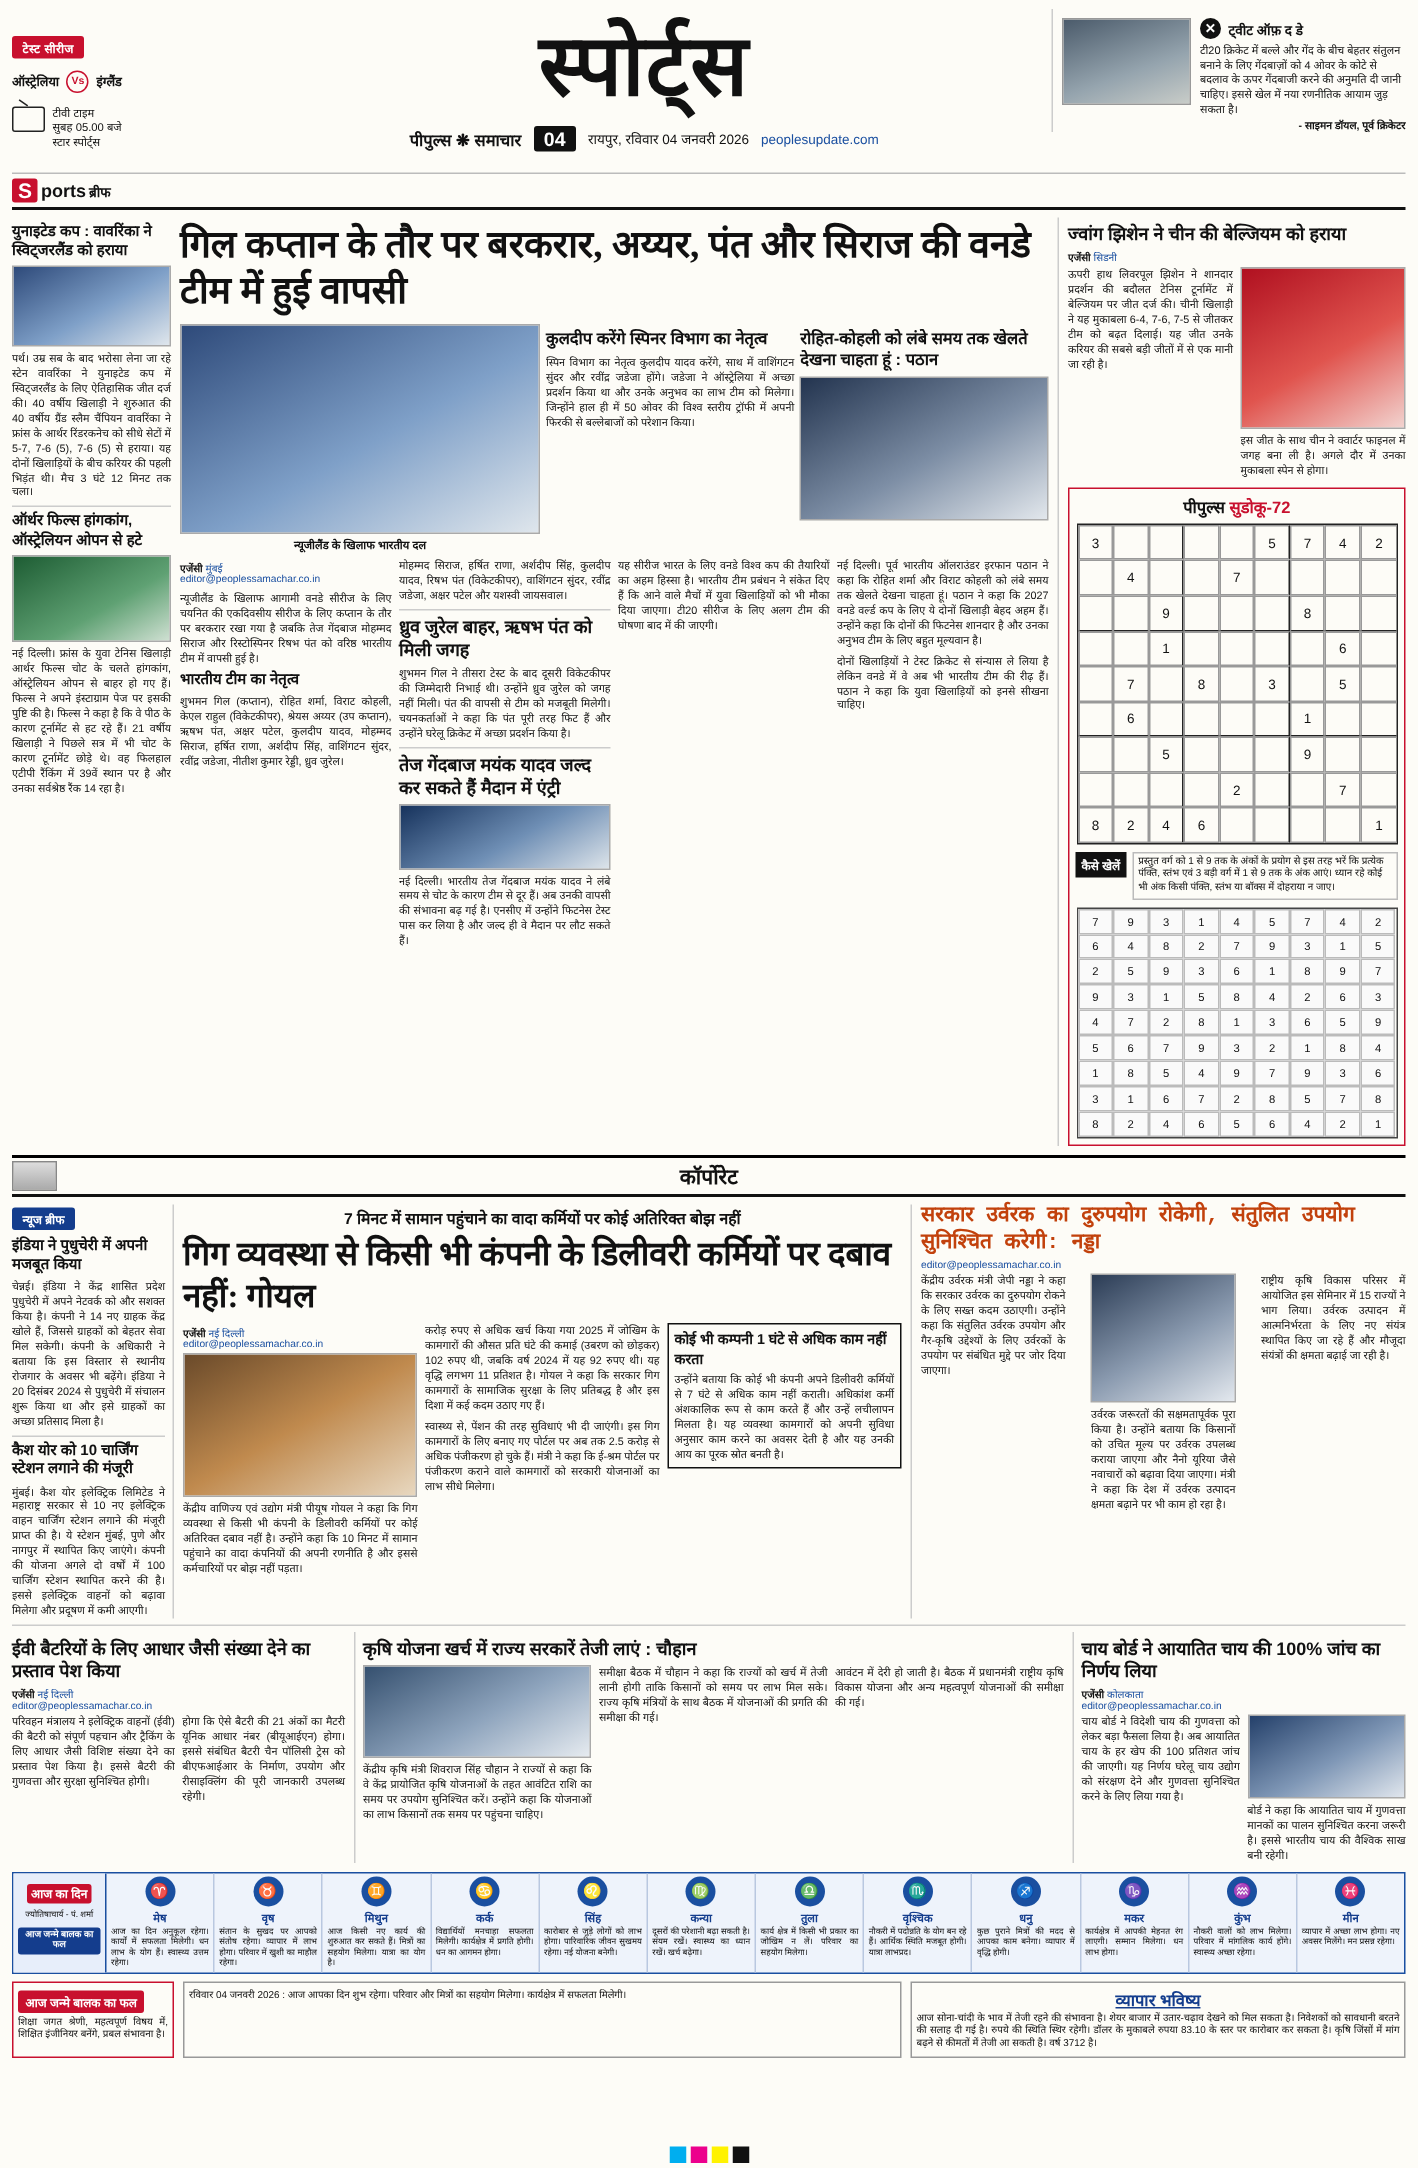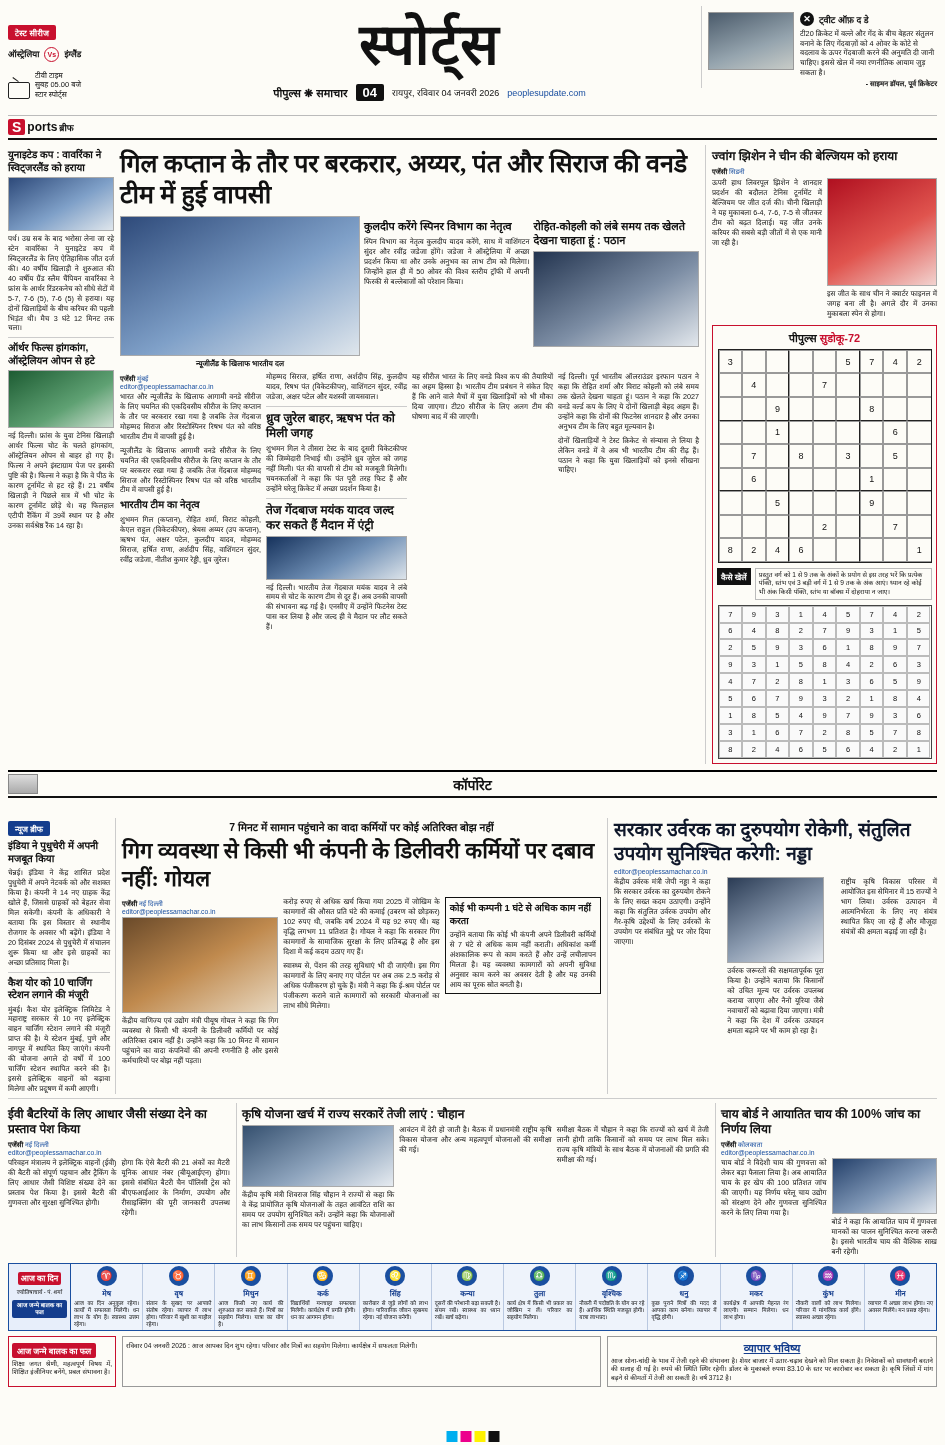--- a/index.html
+++ b/index.html
@@ -20,21 +20,21 @@
   .badge-red {
     display:inline-block; background:#c8102e; color:#fff; font-size:8px; font-weight:bold;
     padding:2px 7px; border-radius:2px; letter-spacing:.3px;
   }
   .mh-match { display:flex; align-items:center; gap:5px; margin-top:7px; font-size:9px; }
   .mh-team { text-align:center; font-size:8.5px; font-weight:bold; line-height:1.2; }
   .vs-circle {
     width:15px;height:15px;border-radius:50%;border:1.2px solid #c8102e;color:#c8102e;
     font-size:7px;display:flex;align-items:center;justify-content:center;font-weight:bold;
   }
-  .mh-tv { display:flex; align-items:flex-end; gap:5px; margin-top:9px; }
+  .mh-tv { display:flex; align-items:flex-start; gap:5px; margin-top:9px; }
   .tv-icon { width:22px;height:17px;border:1.4px solid #222;border-radius:2px;position:relative;}
   .tv-icon:after{content:"";position:absolute;width:7px;height:1.4px;background:#222;top:-4px;left:3px;transform:rotate(35deg);}
   .tv-txt { font-size:7.5px; line-height:1.25; }
   .mh-center { flex:1; text-align:center; }
   .logo {
     font-family:"Liberation Serif", serif; font-size:57px; font-weight:bold;
     letter-spacing:1px; line-height:1.02; margin-top:10px;
   }
   .mh-meta { display:flex; align-items:center; justify-content:center; gap:8px; margin-top:10px; font-size:9px;}
   .mh-brand { font-weight:bold; font-size:11px; }
@@ -86,28 +86,28 @@
   .sud-how-tag{background:#111;color:#fff;font-size:8px;font-weight:bold;padding:3px 4px;writing-mode:horizontal-tb;white-space:nowrap;}
   .sud-how-txt{font-size:6.6px;line-height:1.3;border:1px solid #bbb;padding:2px 3px;}
   .sud-sol{display:grid;grid-template-columns:repeat(9,1fr);width:214px;margin:5px auto 0;border:1.2px solid #444;}
   .sud-sol div{aspect-ratio:1/.72;display:flex;align-items:center;justify-content:center;font-size:7.5px;border:.4px solid #bbb;background:#fafafa;}
 
   
   .corp-bar{display:flex;align-items:center;gap:6px;margin-top:6px;border-top:2px solid #000000;border-bottom:2px solid #111;padding:2px 0;}
   .corp-ico{width:30px;height:20px;background:linear-gradient(180deg,#ddd,#aaa);border:1px solid #888;}
   .corp-title{flex:1;text-align:center;font-size:14px;font-weight:bold;font-family:"Liberation Serif",serif;}
 
-  .corp-grid{display:flex;gap:6px;margin-top:20px;}
+  .corp-grid{display:flex;gap:6px;margin-top:5px;}
   .c-left{width:108px;border-right:1px solid #ccc;padding-right:5px;}
   .c-mid{flex:1;}
   .c-right{width:330px;border-left:1px solid #ccc;padding-left:6px;}
   .news-tag{background:#143d8d;color:#fff;font-size:8px;font-weight:bold;padding:2px 7px;display:inline-block;border-radius:2px;}
   .kicker{font-size:10.5px;font-weight:bold;text-align:center;margin:2px 0 3px;}
   .huge-head{font-family:"Liberation Serif",serif;font-size:22px;font-weight:bold;line-height:1.25;margin:2px 0 5px;}
-  .corp-head2{font-family:Liberation Sans, sans-serif;font-size:19px;font-weight:bold;line-height:1.26;color:#0f172a;}
+  .corp-head2{font-family:Liberation Mono, monospace;font-size:14px;font-weight:bold;line-height:1.26;color:#c2410c;}
   .box-note{border:1px solid #111;padding:3px 4px;}
   .box-note h4{margin:0 0 3px;font-size:9.5px;}
 
   
   .zodiac{display:flex;margin-top:6px;border:1.4px solid #1a4fa0;background:#eef3fb;}
   .zod-left{width:62px;background:#e7eefa;border-right:1px solid #1a4fa0;padding:3px;text-align:center;}
   .zod-badge{background:#c8102e;color:#fff;font-size:8px;font-weight:bold;padding:2px 3px;border-radius:2px;line-height:1.2;}
   .zod-cells{flex:1;display:flex;}
   .zod-cell{flex:1;border-right:1px solid #b9c8e0;padding:2px 3px;}
   .zod-cell:last-child{border-right:none;}
@@ -209,21 +209,20 @@
         </div>
       </div>
 
       <div class="cols3">
         <div>
           <div class="byline">
             <span class="ag">एजेंसी</span>
             <span>मुंबई</span>
             <div>editor@peoplessamachar.co.in</div>
           </div>
-          <div class="body-txt">भारत और न्यूजीलैंड के खिलाफ आगामी वनडे सीरीज के लिए चयनित की एकदिवसीय सीरीज के लिए कप्तान के तौर पर बरकरार रखा गया है जबकि तेज गेंदबाज मोहम्मद सिराज और रिस्टोस्पिनर रिषभ पंत को वरिष्ठ भारतीय टीम में वापसी हुई है।</div>
           <div class="body-txt" style="margin-top:4px">न्यूजीलैंड के खिलाफ आगामी वनडे सीरीज के लिए चयनित की एकदिवसीय सीरीज के लिए कप्तान के तौर पर बरकरार रखा गया है जबकि तेज गेंदबाज मोहम्मद सिराज और रिस्टोस्पिनर रिषभ पंत को वरिष्ठ भारतीय टीम में वापसी हुई है।</div>
           <div class="h-s">भारतीय टीम का नेतृत्व</div>
           <div class="body-txt">शुभमन गिल (कप्तान), रोहित शर्मा, विराट कोहली, केएल राहुल (विकेटकीपर), श्रेयस अय्यर (उप कप्तान), ऋषभ पंत, अक्षर पटेल, कुलदीप यादव, मोहम्मद सिराज, हर्षित राणा, अर्शदीप सिंह, वाशिंगटन सुंदर, रवींद्र जडेजा, नीतीश कुमार रेड्डी, ध्रुव जुरेल।</div>
         </div>
         <div>
           <div class="body-txt">मोहम्मद सिराज, हर्षित राणा, अर्शदीप सिंह, कुलदीप यादव, रिषभ पंत (विकेटकीपर), वाशिंगटन सुंदर, रवींद्र जडेजा, अक्षर पटेल और यशस्वी जायसवाल।</div>
           <div class="rule"></div>
           <div class="h-m">ध्रुव जुरेल बाहर, ऋषभ पंत को मिली जगह</div>
           <div class="body-txt">शुभमन गिल ने तीसरा टेस्ट के बाद दूसरी विकेटकीपर की जिम्मेदारी निभाई थी। उन्होंने ध्रुव जुरेल को जगह नहीं मिली। पंत की वापसी से टीम को मजबूती मिलेगी। चयनकर्ताओं ने कहा कि पंत पूरी तरह फिट हैं और उन्होंने घरेलू क्रिकेट में अच्छा प्रदर्शन किया है।</div>
           <div class="rule"></div>
@@ -508,22 +507,22 @@
       </div>
     </div>
 
     <div style="flex:1;border-left:1px solid #ccc;padding-left:5px">
       <div class="h-m">कृषि योजना खर्च में राज्य सरकारें तेजी लाएं : चौहान</div>
       <div style="display:flex;gap:5px">
         <div style="flex:1">
           <div class="photo" style="height:62px;background:linear-gradient(150deg,#35506f,#8ea4bd 55%,#e6ebf0)"></div>
           <div class="body-txt" style="margin-top:3px">केंद्रीय कृषि मंत्री शिवराज सिंह चौहान ने राज्यों से कहा कि वे केंद्र प्रायोजित कृषि योजनाओं के तहत आवंटित राशि का समय पर उपयोग सुनिश्चित करें। उन्होंने कहा कि योजनाओं का लाभ किसानों तक समय पर पहुंचना चाहिए।</div>
         </div>
+        <div class="body-txt" style="flex:1">समीक्षा बैठक में चौहान ने कहा कि राज्यों को खर्च में तेजी लानी होगी ताकि किसानों को समय पर लाभ मिल सके। राज्य कृषि मंत्रियों के साथ बैठक में योजनाओं की प्रगति की समीक्षा की गई।</div>
         <div class="body-txt" style="flex:1">आवंटन में देरी हो जाती है। बैठक में प्रधानमंत्री राष्ट्रीय कृषि विकास योजना और अन्य महत्वपूर्ण योजनाओं की समीक्षा की गई।</div>
-        <div class="body-txt" style="flex:1">समीक्षा बैठक में चौहान ने कहा कि राज्यों को खर्च में तेजी लानी होगी ताकि किसानों को समय पर लाभ मिल सके। राज्य कृषि मंत्रियों के साथ बैठक में योजनाओं की प्रगति की समीक्षा की गई।</div>
       </div>
     </div>
 
     <div style="width:222px;border-left:1px solid #ccc;padding-left:5px">
       <div class="h-m">चाय बोर्ड ने आयातित चाय की 100% जांच का निर्णय लिया</div>
       <div class="byline">
         <span class="ag">एजेंसी</span>
         <span>कोलकाता</span>
         <div>editor@peoplessamachar.co.in</div>
       </div>

